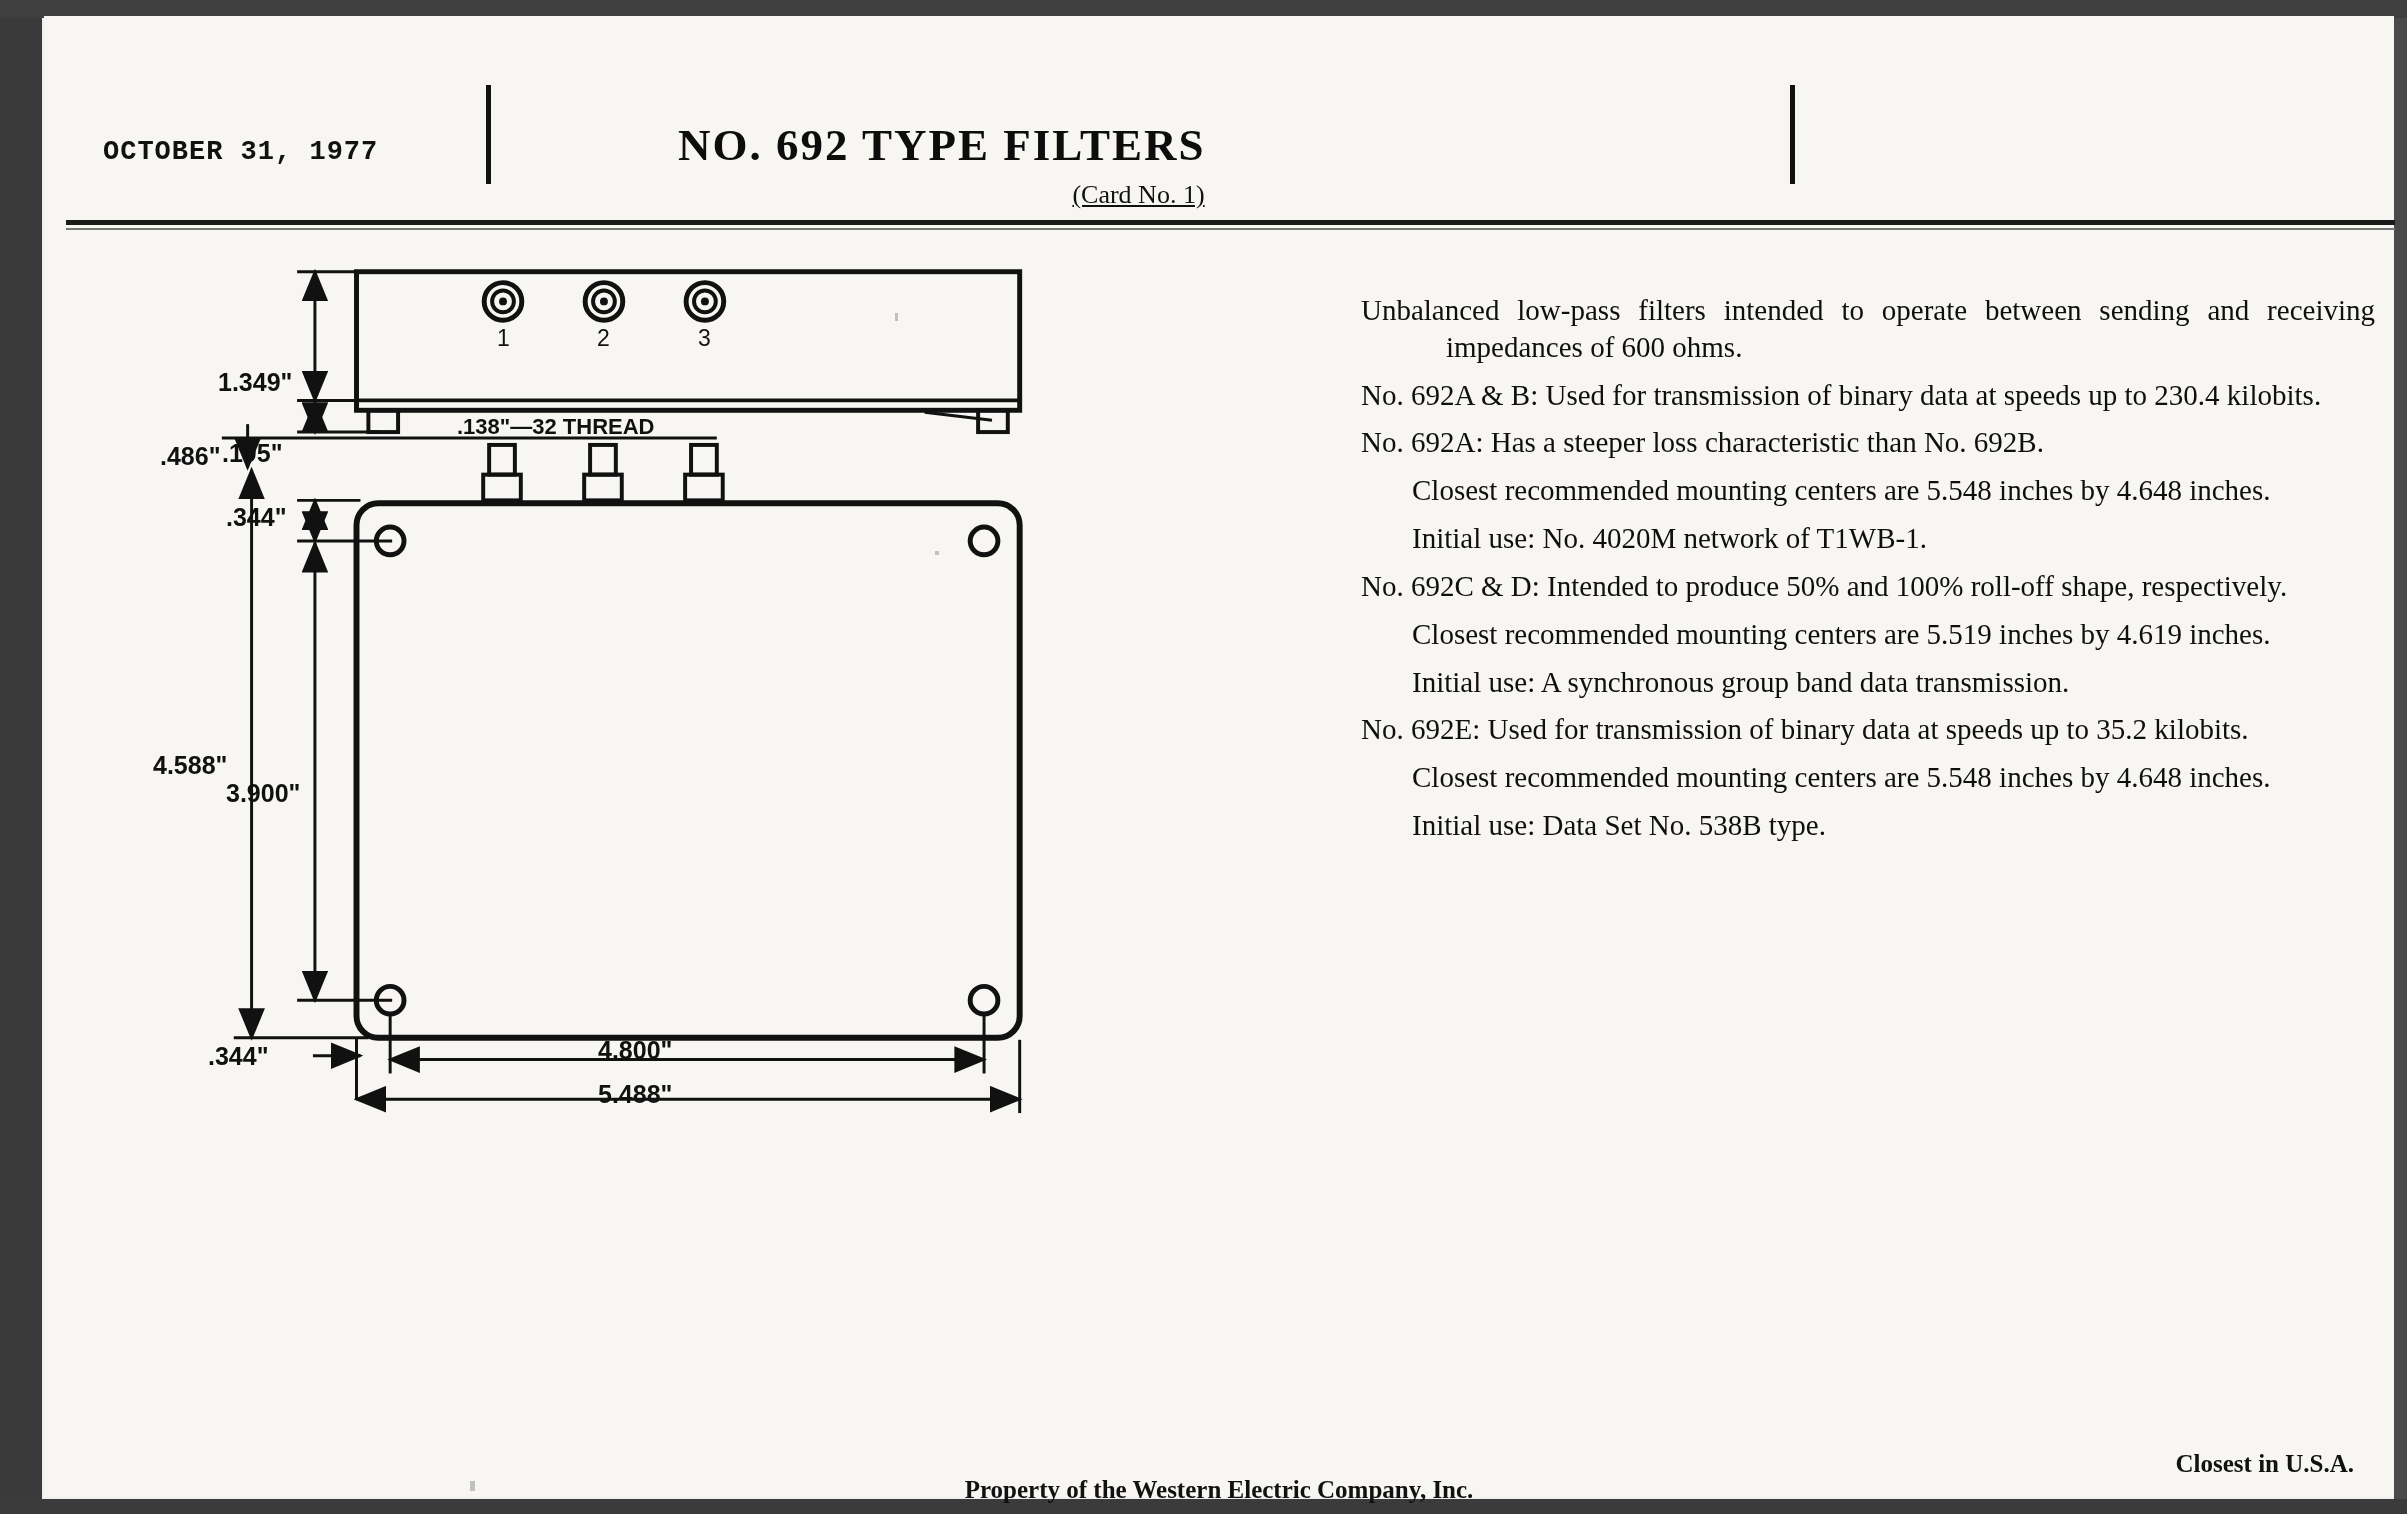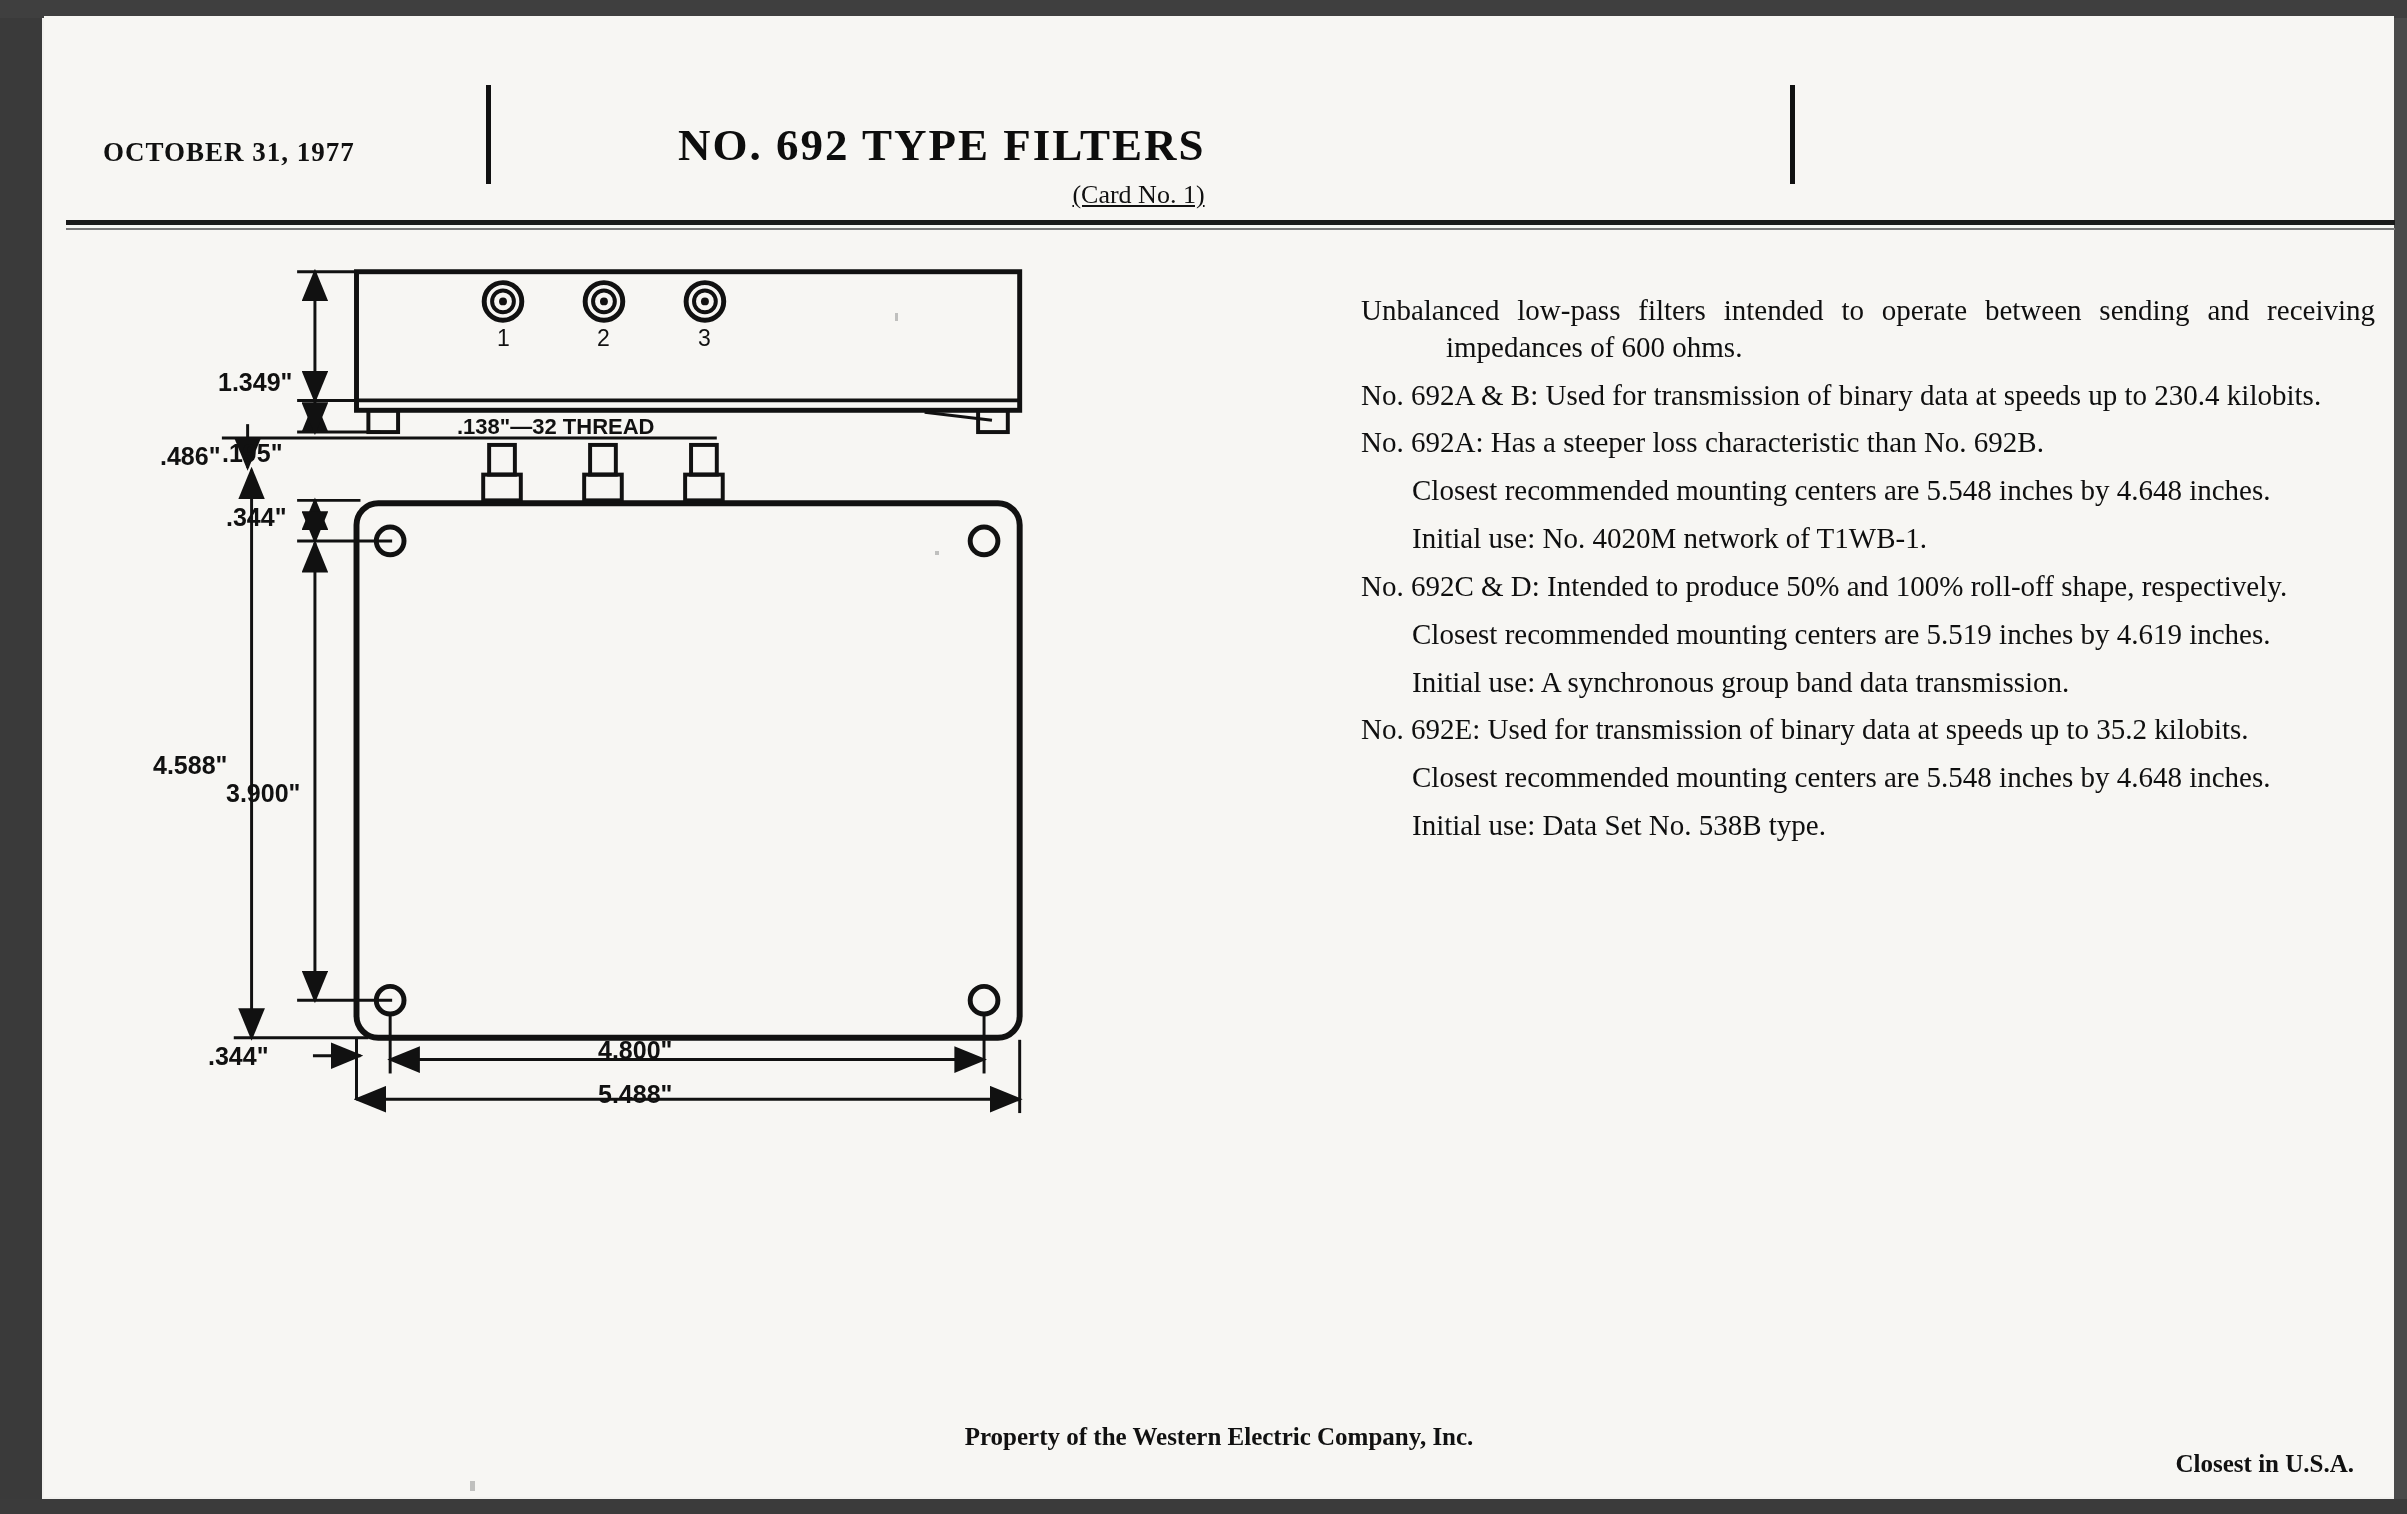--- a/index.html
+++ b/index.html
@@ -54,21 +54,21 @@
   }
 
   
   .hdr-date {
     position: absolute;
     left: 59px; top: 121px;
     font-size: 27px;
     font-weight: bold;
     letter-spacing: 1px;
     color: #111;
-    font-family: Liberation Serif, serif;
+    font-family: Liberation Mono, monospace;
   }
   .hdr-rule-left {
     position: absolute;
     left: 442px; top: 69px;
     width: 5px; height: 99px;
     background: #111;
   }
   .hdr-rule-right {
     position: absolute;
     left: 1746px; top: 69px;
@@ -149,21 +149,21 @@
   .num {
     position: absolute;
     font-family: "Liberation Sans", sans-serif;
     font-size: 23px;
     color: #111;
   }
 
   
   .footer-center {
     position: absolute;
-    left: 0; top: 1407px;
+    left: 0; top: 1460px;
     width: 2350px;
     text-align: center;
     font-size: 25px;
     font-weight: bold;
     color: #111;
   }
   .footer-right {
     position: absolute;
     right: 40px; top: 1434px;
     font-size: 25px;

